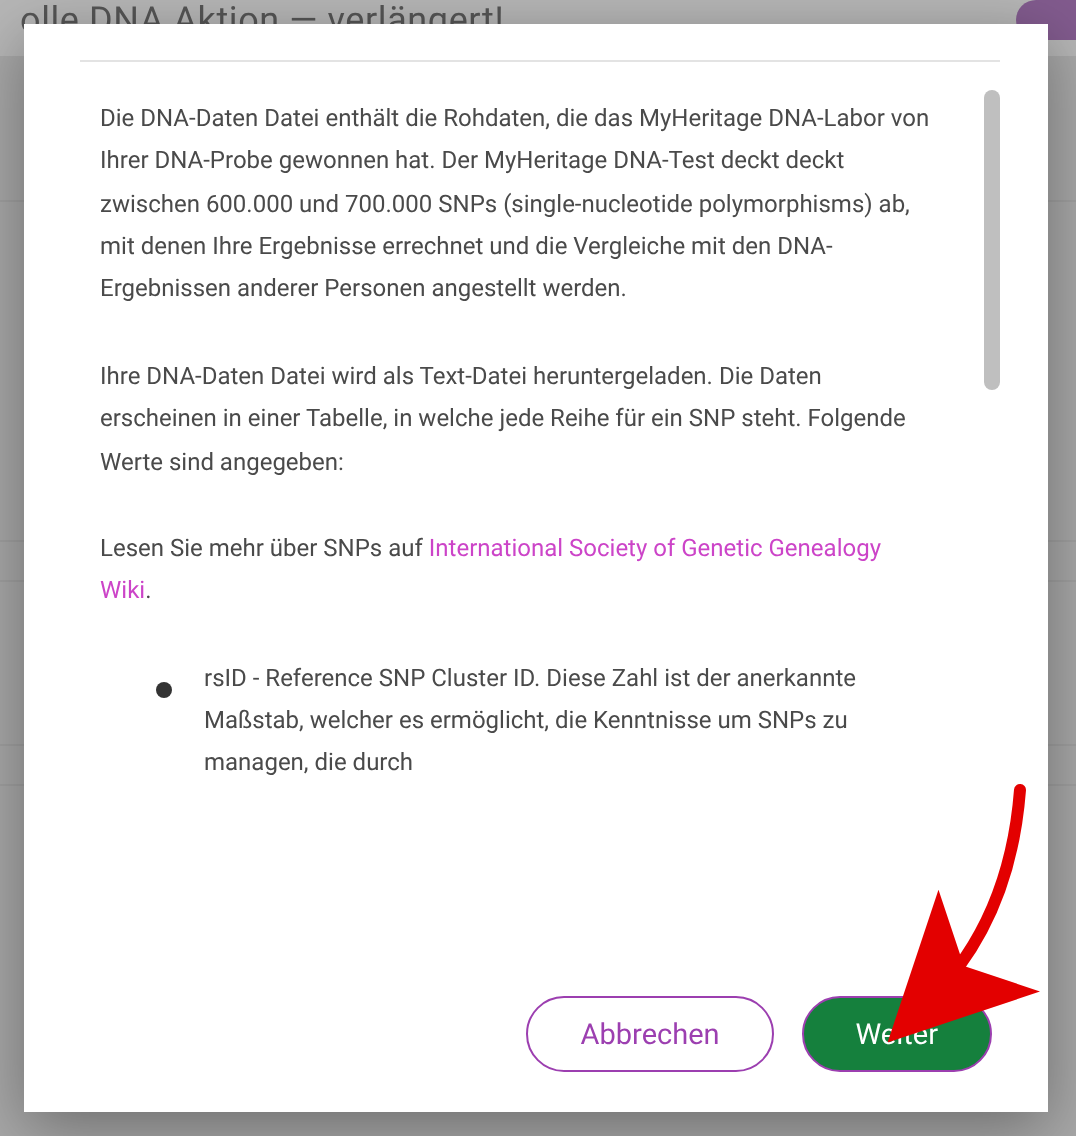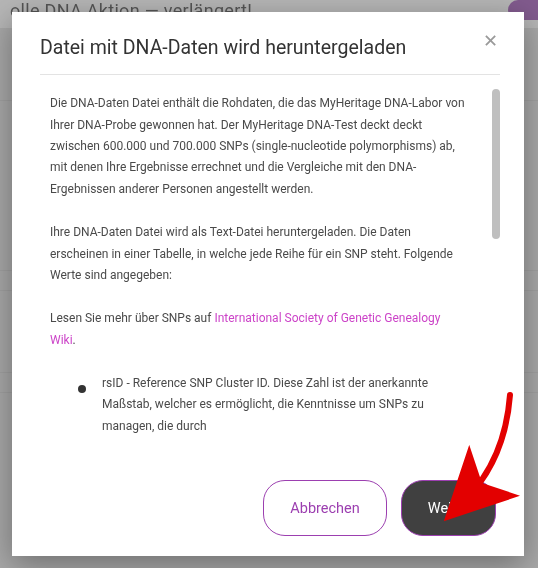--- a/index.html
+++ b/index.html
@@ -132,39 +132,39 @@
     border-radius: 4px;
   }
 
   .footer {
     display: flex;
     justify-content: flex-end;
     gap: 14px;
     padding: 20px 4px 2px 0;
   }
   .btn {
-    height: 56px;
+    height: 38px;
     padding: 0 26px;
     border-radius: 22px;
     font-size: 14.5px;
     display: inline-flex;
     align-items: center;
     justify-content: center;
     cursor: pointer;
     user-select: none;
     box-sizing: border-box;
   }
   .btn-secondary {
     color: #9c3fb0;
     background: #fff;
     border: 1.5px solid #9c3fb0;
   }
   .btn-primary {
     color: #fff;
-    background: #404040;
+    background: #15803d;
     border: 1.5px solid #9c3fb0;
   }
 
   
   .arrow-svg {
     position: absolute;
     z-index: 5;
     left: 420px;
     top: 390px;
     pointer-events: none;
@@ -179,24 +179,20 @@
 <div class="bg-row" style="top:100px"></div>
 <div class="bg-row" style="top:270px"></div>
 <div class="bg-row" style="top:290px"></div>
 <div class="bg-row" style="top:372px"></div>
 <div class="bg-row" style="top:392px"></div>
 
 <div class="overlay"></div>
 
 <div class="modal">
 
-  <div class="modal-header">
-    <div class="modal-title">Datei mit DNA-Daten wird heruntergeladen</div>
-    <div class="close-x">✕</div>
-  </div>
 
   <div class="divider"></div>
 
   <div class="scroll-wrap">
     <div class="content">
 
       <p>Die DNA-Daten Datei enthält die Rohdaten, die das MyHeritage DNA-Labor von Ihrer DNA-Probe gewonnen hat. Der MyHeritage DNA-Test deckt deckt zwischen 600.000 und 700.000 SNPs (single-nucleotide polymorphisms) ab, mit denen Ihre Ergebnisse errechnet und die Vergleiche mit den DNA-Ergebnissen anderer Personen angestellt werden.</p>
 
       <p>Ihre DNA-Daten Datei wird als Text-Datei heruntergeladen. Die Daten erscheinen in einer Tabelle, in welche jede Reihe für ein SNP steht. Folgende Werte sind angegeben:</p>
 

